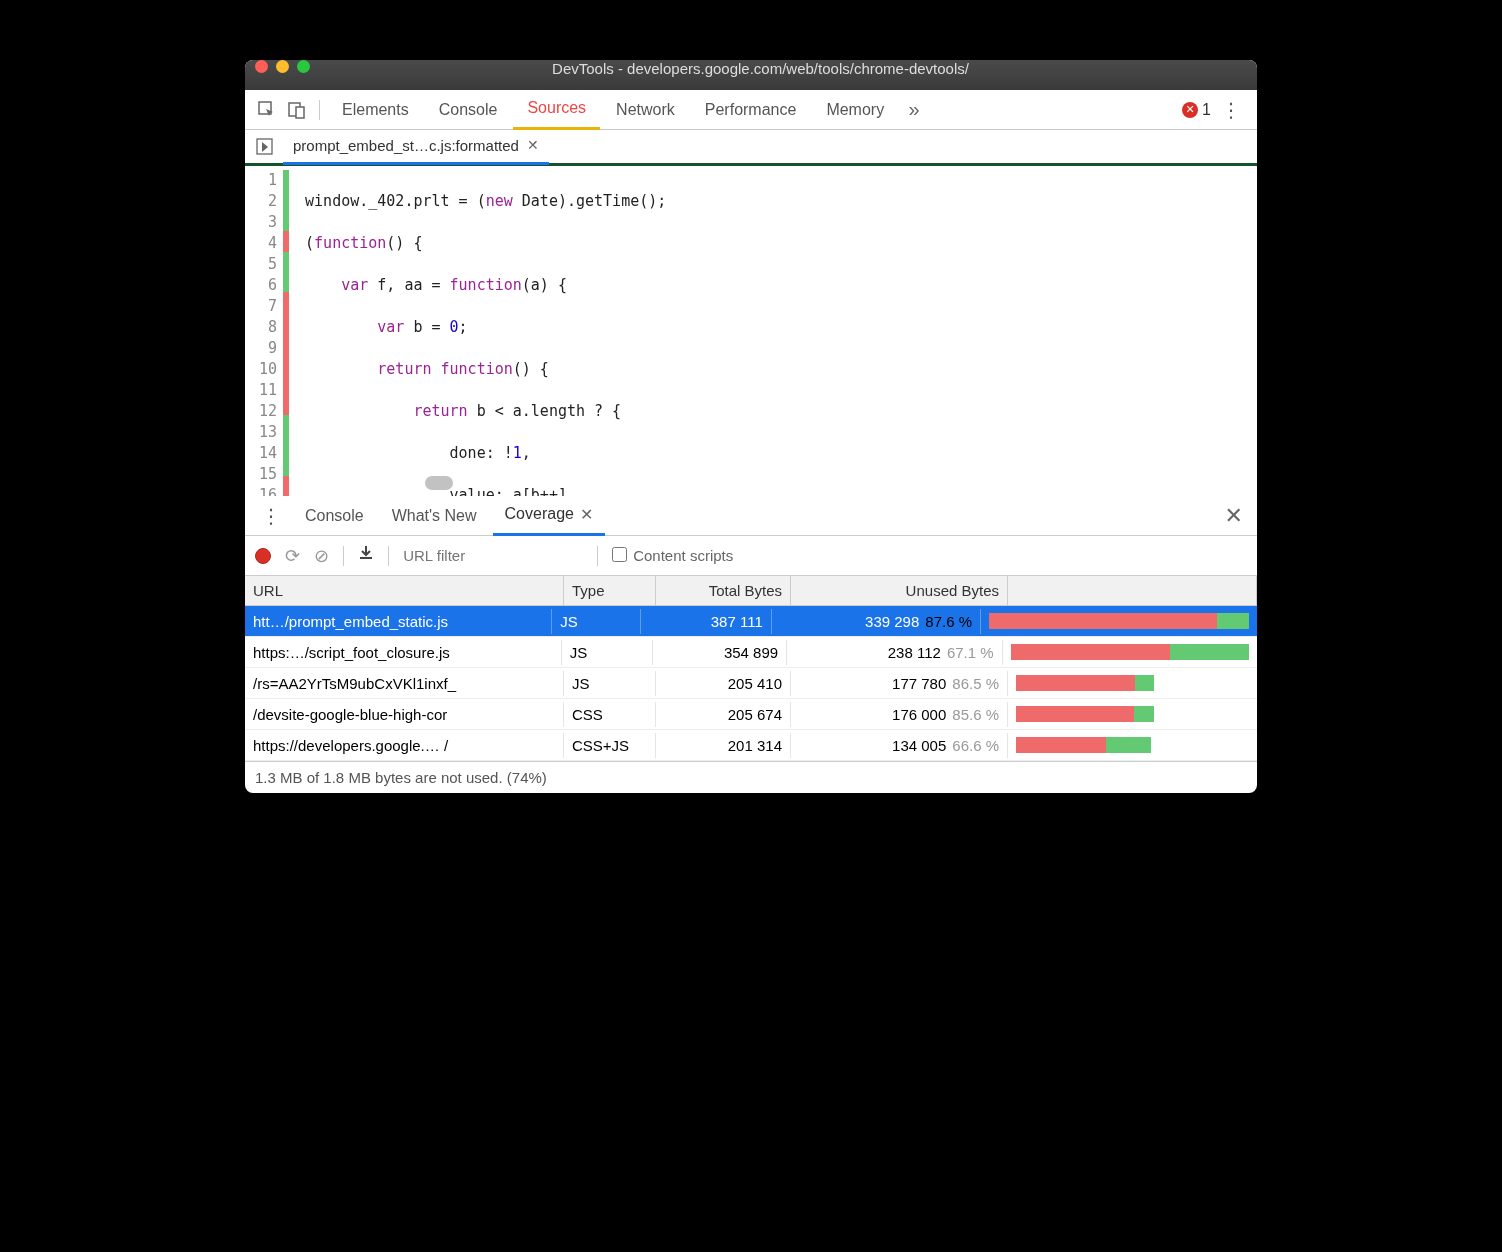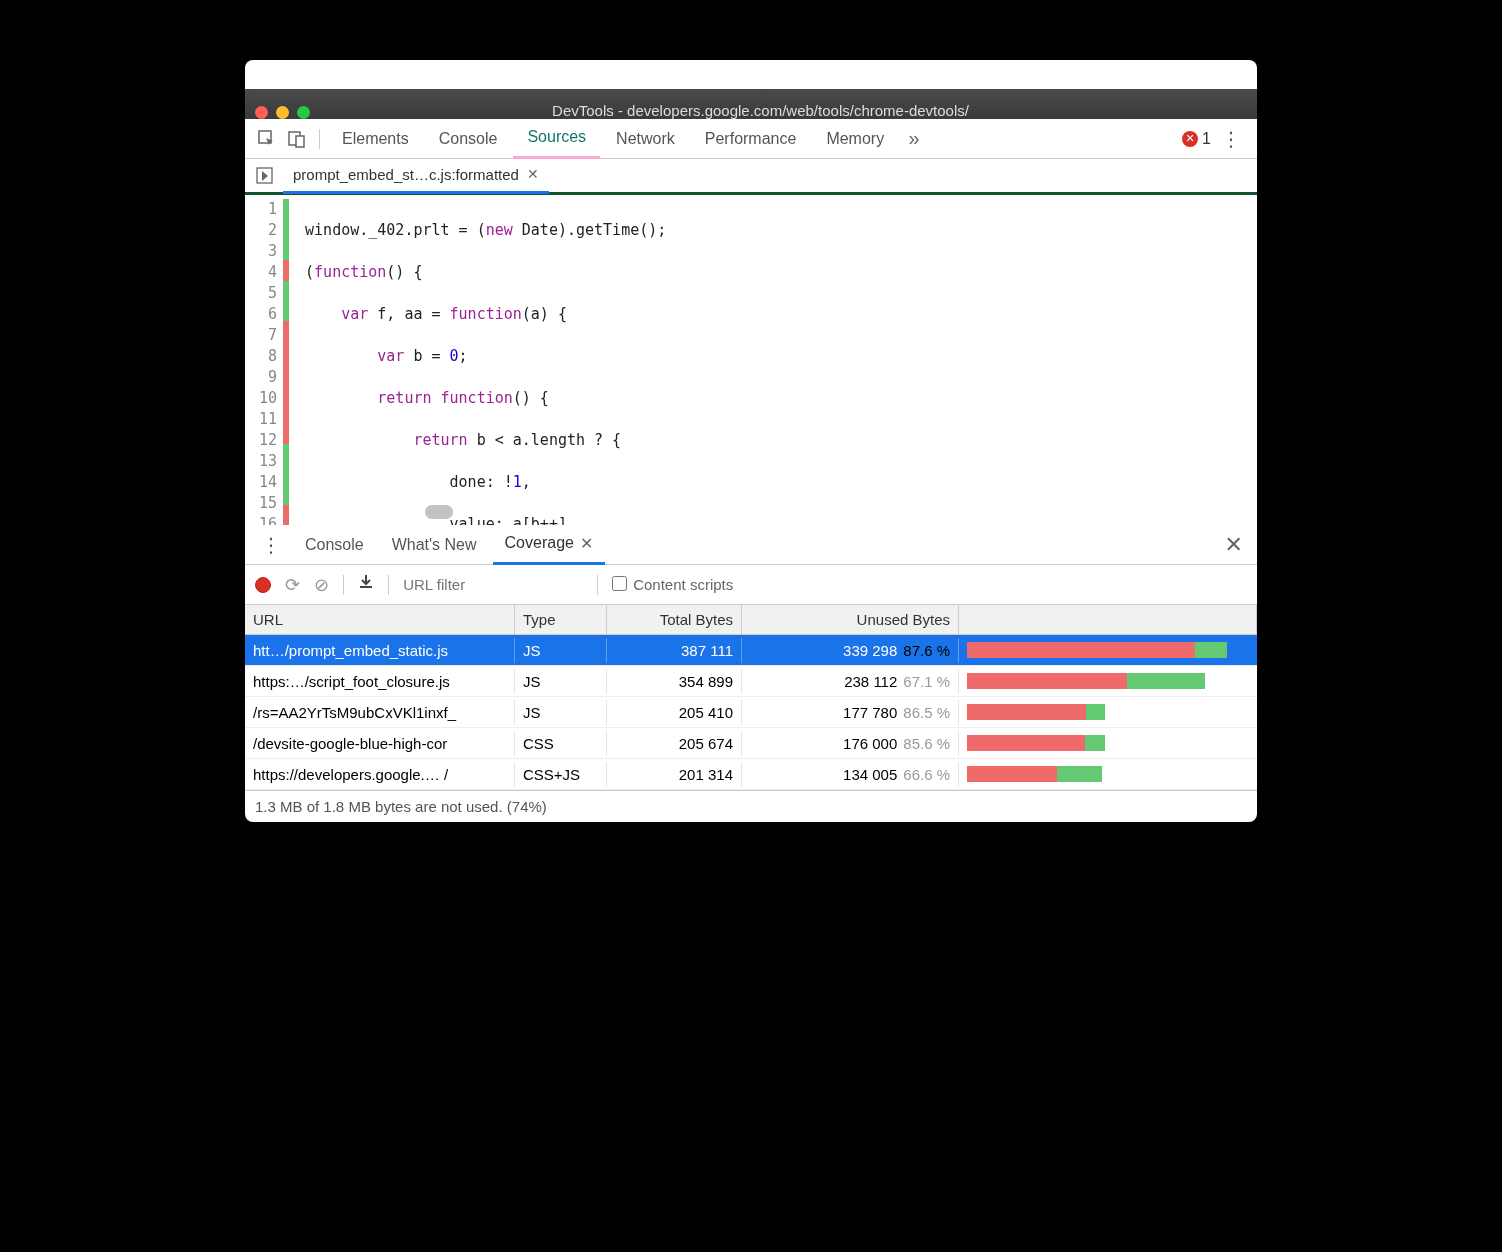--- a/index.html
+++ b/index.html
@@ -13,40 +13,40 @@
   .window {
     width: 1012px;
     background: #fff;
     border-radius: 8px;
     overflow: hidden;
     box-shadow: 0 20px 60px rgba(0,0,0,0.5);
     display: flex; flex-direction: column;
   }
   .titlebar {
     background: linear-gradient(#4a4a4a, #3a3a3a);
-    height: 30px; display: flex; align-items: flex-end; padding: 0 10px;
-    gap: 14px; color: #ddd; font-size: 15px; margin-top: 29px;
+    height: 30px; display: flex; align-items: flex-start; padding: 0 10px;
+    gap: 14px; color: #ddd; font-size: 15px;
   }
   .traffic { display: flex; gap: 8px; }
   .tl { width: 13px; height: 13px; border-radius: 50%; }
   .tl.red { background: #ff5f57; }
   .tl.yellow { background: #ffbd2e; }
   .tl.green { background: #28c840; }
   .titletext { flex: 1; text-align: center; padding-right: 50px; }
 
   .toolbar {
     height: 40px; display: flex; align-items: center;
     border-bottom: 1px solid #ccc;
     font-size: 16px; color: #555;
     padding: 0 8px; gap: 2px;
   }
   .toolbar .icon-btn { width: 28px; height: 28px; display:flex;align-items:center;justify-content:center; color:#666; }
   .toolbar .sep { width:1px; height:20px; background:#ccc; margin:0 6px; }
   .toolbar .tab { padding: 0 14px; height:40px; display:flex; align-items:center; cursor:pointer; }
-  .toolbar .tab.active { color:#0f766e; border-bottom: 3px solid #f9a8d4; }
+  .toolbar .tab.active { color:#ef4444; border-bottom: 3px solid #eab308; }
   .toolbar .spacer { flex:1; }
   .err-badge { display:flex; align-items:center; gap:4px; color:#333; }
   .err-badge .circ { width:16px;height:16px;border-radius:50%;background:#d93025;color:#fff;font-size:11px;display:flex;align-items:center;justify-content:center; }
   .kebab { font-size:20px; padding:0 8px; color:#555; }
 
   .file-tabbar {
     height: 36px; display:flex; align-items:center;
     border-bottom: 3px solid #14532d; padding: 0 6px; gap:4px;
   }
   .file-tabbar .nav-icon { width:28px; display:flex;justify-content:center; color:#555; }
@@ -85,21 +85,21 @@
   .cov-toolbar .vsep { width:1px; height:20px; background:#ccc; }
   .cov-toolbar input[type=text] { border:none; outline:none; font-size:15px; color:#666; width:180px; }
   .cov-toolbar .chk { display:flex; align-items:flex-start; gap:6px; }
   .cov-toolbar input[type=checkbox]{ width:15px;height:15px; }
 
   .cov-table { font-size:15px; }
   .cov-header { display:flex; background:#f1f1f1; border-bottom:1px solid #ccc; color:#333; }
   .cov-header .cell { padding:6px 8px; border-right:1px solid #ccc; }
   .cov-row { display:flex; border-bottom:1px solid #eee; align-items:center; height:31px; }
   .cov-row .cell { padding:4px 8px; border-right:1px solid #e5e5e5; overflow:hidden; white-space:nowrap; }
-  .c-url { width:270px; }
+  .c-url { width:319px; }
   .c-type { width:92px; }
   .c-total { width:135px; text-align:right; }
   .c-unused { width:217px; text-align:right; }
   .c-bar { flex:1; padding:4px 8px; }
   .cov-row.sel { background:#1a73e8; color:#fff; }
   .cov-row.sel .cell { border-right-color: rgba(255,255,255,0.3); }
   .pct { color:#999; margin-left:6px; }
   .cov-row.sel .pct { color:#000000; }
   .bar { height:16px; display:flex; width:260px; }
   .bar .bu { background:#ef6b6b; }

